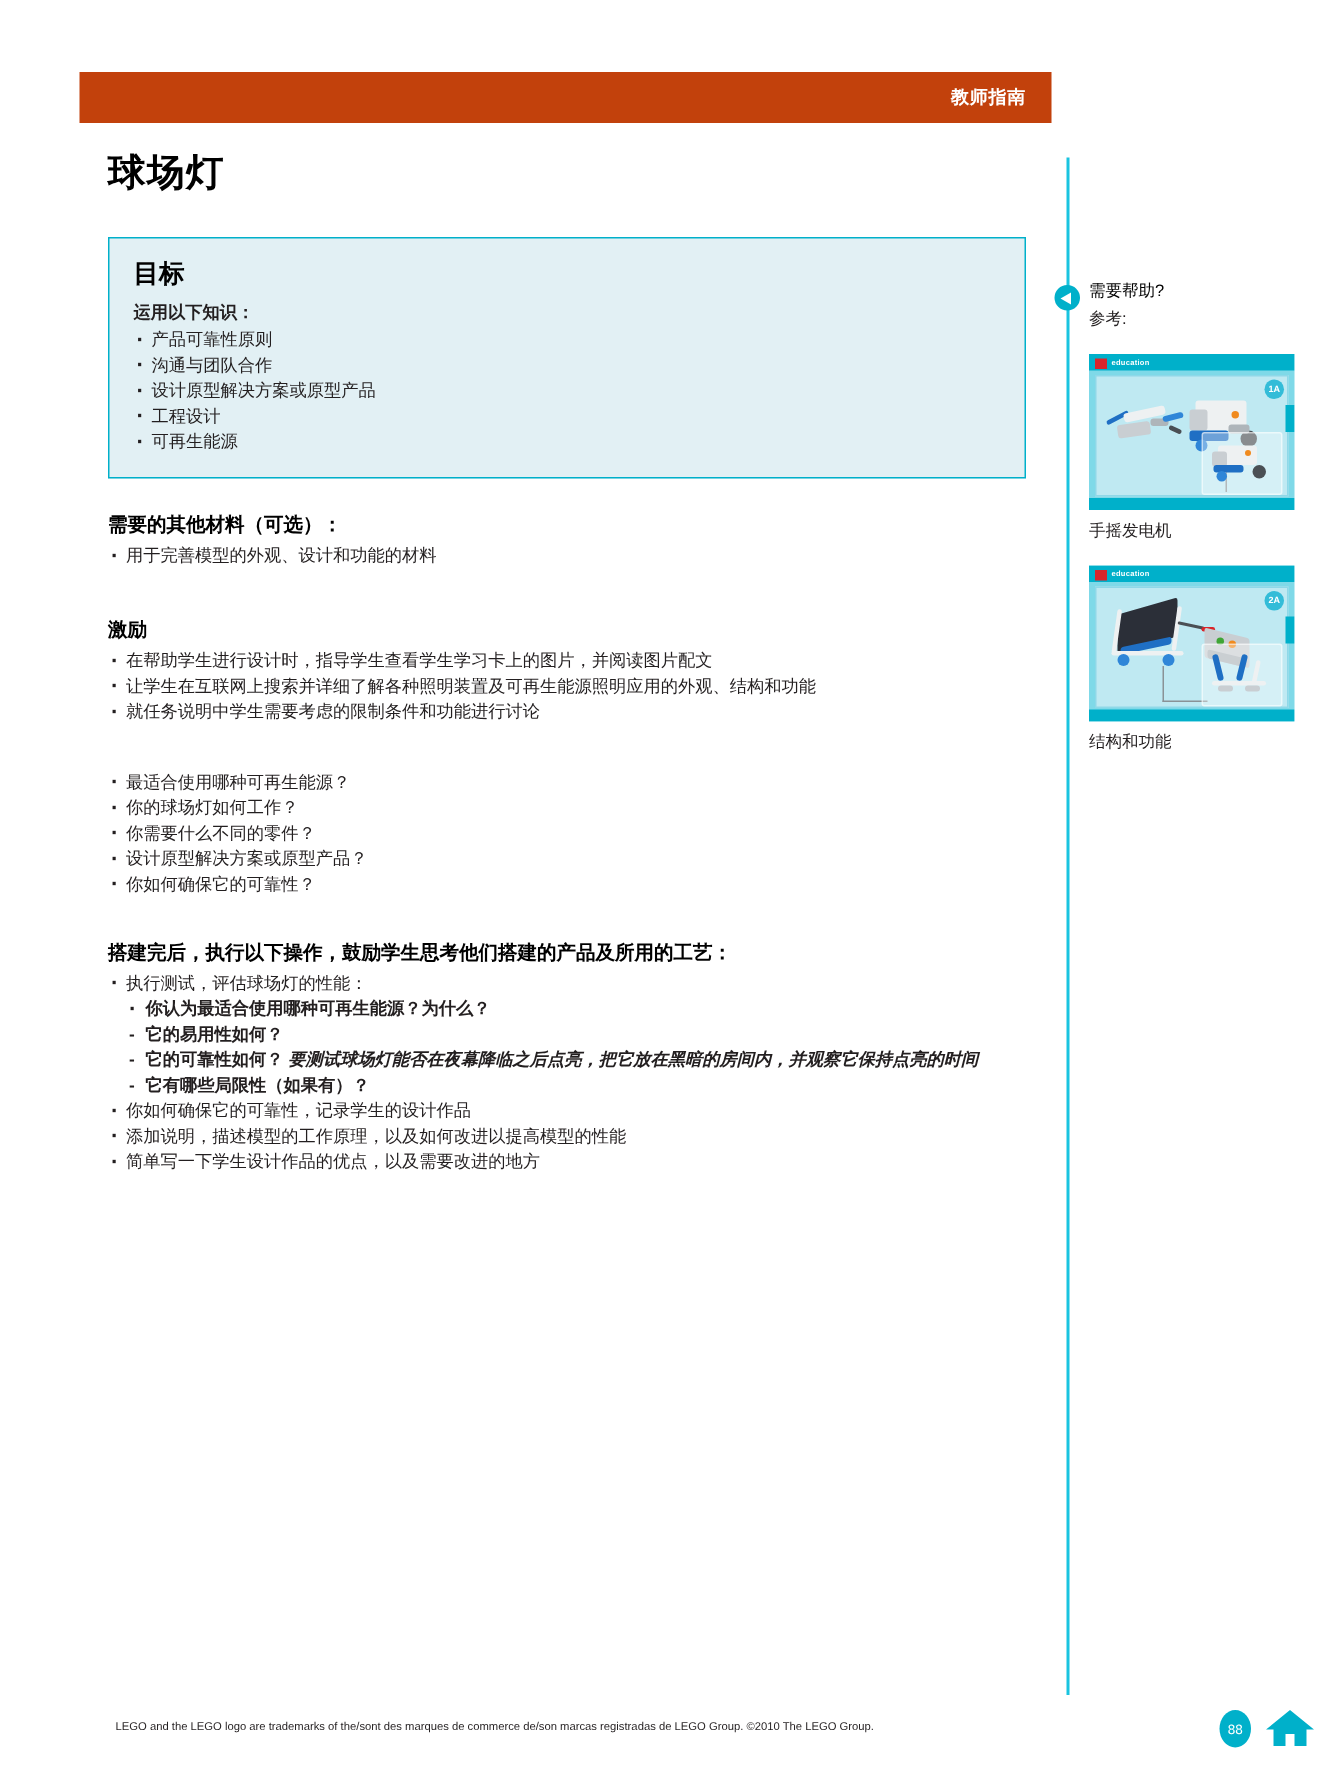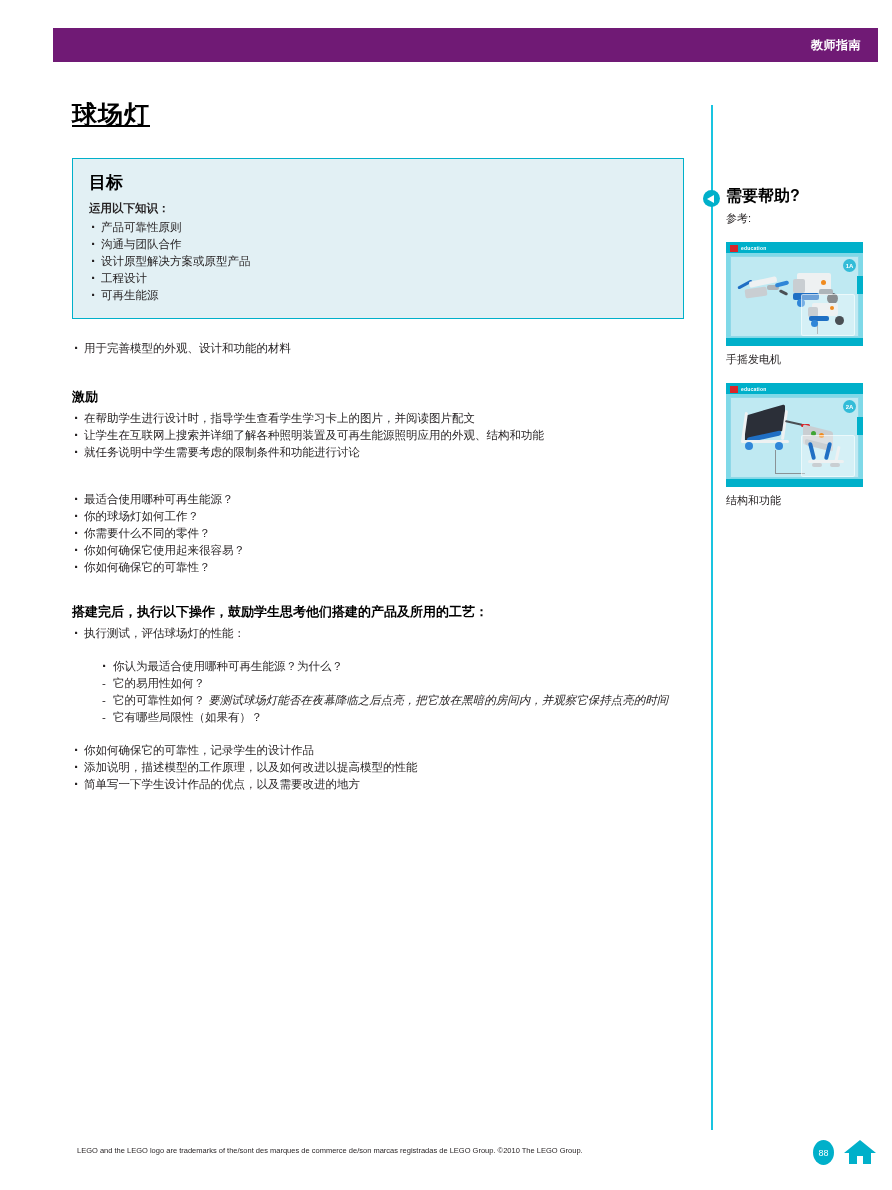--- a/index.html
+++ b/index.html
@@ -13,24 +13,24 @@
     position: relative;
     font-family: "Liberation Sans", "DejaVu Sans", sans-serif;
     color: #231f20;
     overflow: hidden;
   }
 
   
   .header-bar {
     position: absolute;
     left: 53px;
-    top: 28px;
-    width: 825px;
+    top: 48px;
+    width: 648px;
     height: 34px;
-    background: #701a75;
+    background: #c2410c;
   }
   .header-title {
     position: absolute;
     right: 17px;
     top: 50%;
     transform: translateY(-50%);
     color: #ffffff;
     font-size: 12px;
     font-weight: bold;
     letter-spacing: .5px;
@@ -40,21 +40,20 @@
   
   .page-title {
     position: absolute;
     left: 72px;
     top: 98px;
     font-size: 25px;
     font-weight: bold;
     color: #000000;
     letter-spacing: 1px;
     margin: 0;
-    text-decoration: underline;
   }
 
   
   .objective-box {
     position: absolute;
     left: 72px;
     top: 158px;
     width: 612px;
     box-sizing: border-box;
     border: 1px solid #00b0ca;
@@ -124,22 +123,23 @@
   .bullets > li:before {
     content: "\00b7";
     position: absolute;
     left: 2px;
     top: -1px;
     font-size: 15px;
     font-weight: bold;
   }
   .sub-bullets {
     list-style: none;
-    margin: 16px;
+    margin: 0;
     padding: 0;
+    font-weight: bold;
   }
   .sub-bullets > li {
     font-size: 11.5px;
     line-height: 17px;
     padding-left: 13px;
     position: relative;
     color: #231f20;
   }
   .sub-bullets > li.dot:before {
     content: "\00b7";
@@ -189,22 +189,22 @@
     border-bottom: 4px solid transparent;
     border-right: 7px solid #ffffff;
   }
   .sidebar {
     position: absolute;
     left: 726px;
     top: 186px;
     width: 152px;
   }
   .help-title {
-    font-size: 16px;
-    font-weight: bold;
+    font-size: 11px;
+    font-weight: normal;
     color: #000;
     margin: 0 0 4px 0;
   }
   .help-sub {
     font-size: 11px;
     color: #231f20;
     margin: 0;
   }
   .thumb-wrap { margin-top: 16px; }
   .thumb {
@@ -353,20 +353,21 @@
     <li>沟通与团队合作</li>
     <li>设计原型解决方案或原型产品</li>
     <li>工程设计</li>
     <li>可再生能源</li>
   </ul>
 </div>
 
 <div class="content">
 
   <div class="section">
+    <div class="section-heading">需要的其他材料（可选）：</div>
     <ul class="bullets">
       <li>用于完善模型的外观、设计和功能的材料</li>
     </ul>
   </div>
 
   <div class="spacer-lg"></div>
 
   <div class="section">
     <div class="section-heading">激励</div>
     <ul class="bullets">
@@ -376,21 +377,21 @@
     </ul>
   </div>
 
   <div class="spacer-lg"></div>
 
   <div class="section">
     <ul class="bullets">
       <li>最适合使用哪种可再生能源？</li>
       <li>你的球场灯如何工作？</li>
       <li>你需要什么不同的零件？</li>
-      <li>你如何确保它使用起来很容易？</li>
+      <li>设计原型解决方案或原型产品？</li>
       <li>你如何确保它的可靠性？</li>
     </ul>
   </div>
 
   <div class="spacer-md"></div>
 
   <div class="section">
     <div class="section-heading">搭建完后，执行以下操作，鼓励学生思考他们搭建的产品及所用的工艺：</div>
     <ul class="bullets">
       <li>

